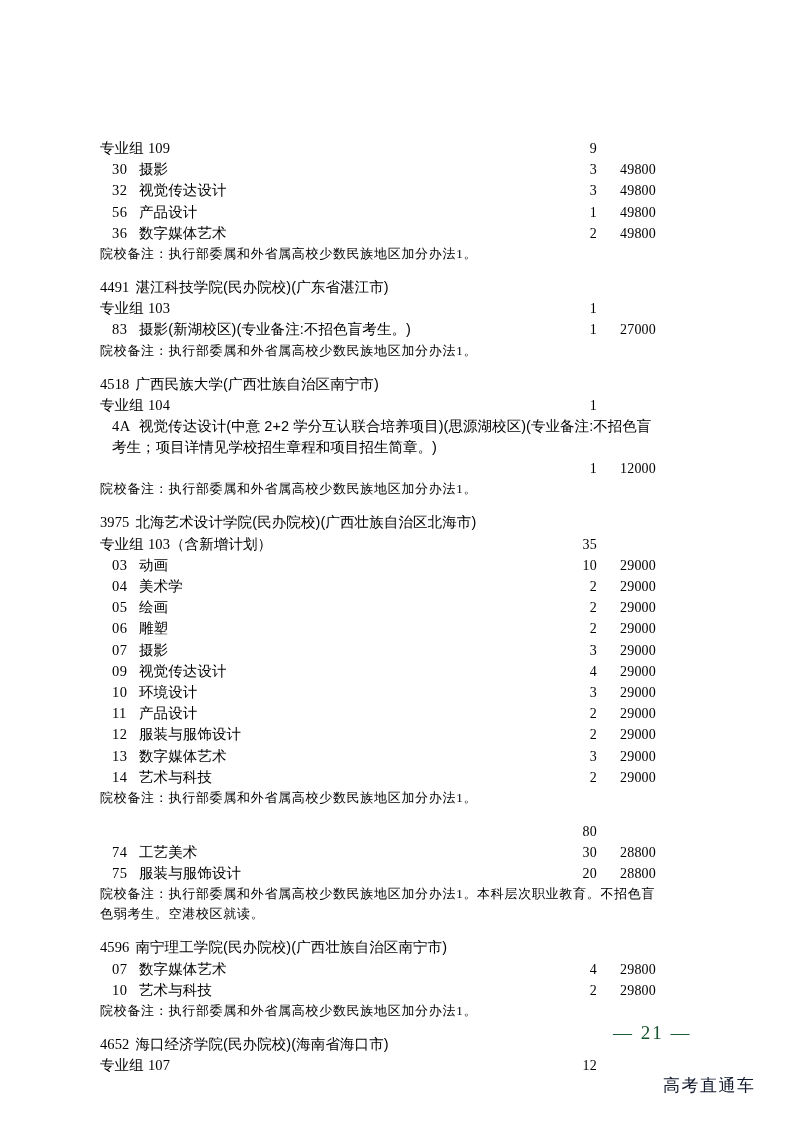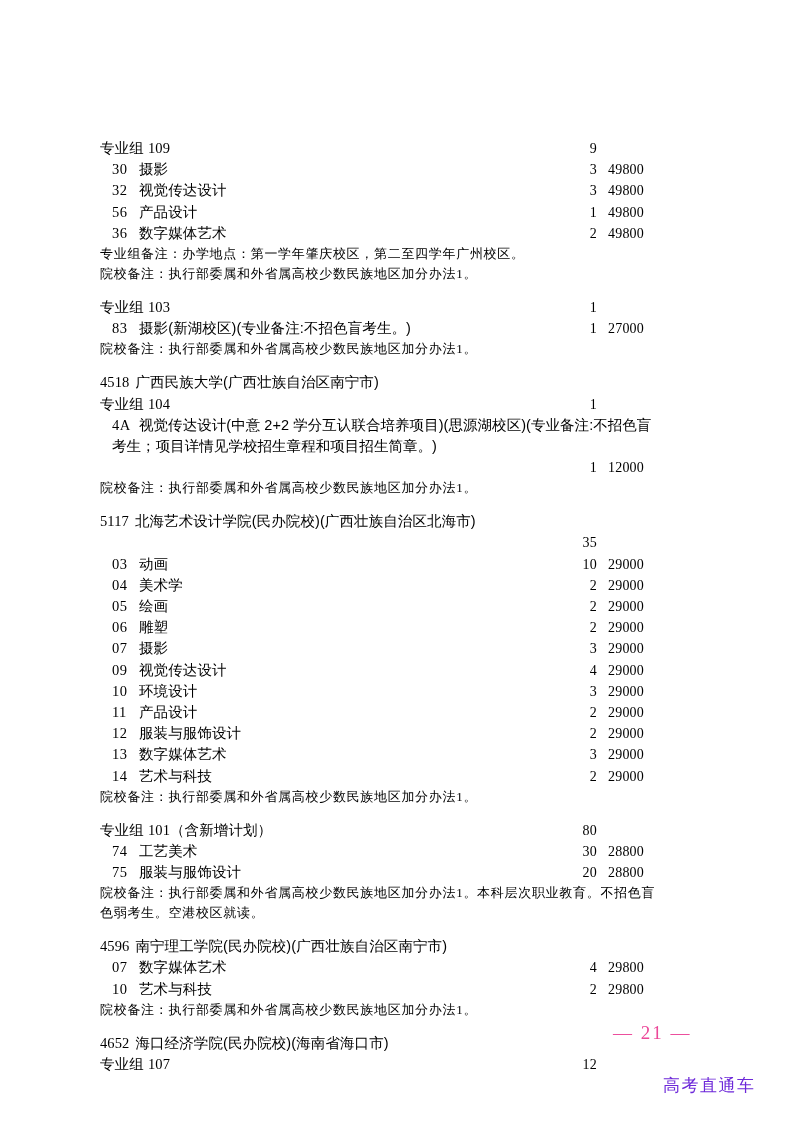--- a/index.html
+++ b/index.html
@@ -30,21 +30,21 @@
   .label { display:inline-block; }
 
   .qty, .fee {
     position:absolute;
     text-align:right;
     font-size:14px;
     font-family:"Liberation Serif", serif;
     letter-spacing:0.2px;
   }
   .qty { right:63px; width:60px; }
-  .fee { right:16px;  width:58px; }
+  .fee { right:4px;  width:58px; }
 
   
   .school {
     font-size:14.5px;
     letter-spacing:0.1px;
   }
   .school .code {
     font-family:"Liberation Serif", serif;
     margin-right:6px;
   }
@@ -97,76 +97,76 @@
   }
   .gap-md { height:13px; }
 
   
   .page-number {
     position:absolute;
     left:613px; top:1022px;
     font-family:"Liberation Serif", serif;
     font-size:19px;
     letter-spacing:2px;
-    color:#ec4899;
+    color:#14532d;
   }
   .watermark {
     position:absolute;
     left:663px; top:1074px;
     font-size:17px;
-    color:#6d28d9;
+    color:#0f172a;
     letter-spacing:1.5px;
   }
 </style>
 </head>
 <body>
 
 <div class="page">
 
   <div class="content" id="content">
       <div class="row group"><span class="label"><span>专业组</span> <span class="gnum">109</span></span><span class="qty">9</span><span class="fee"></span></div>
       <div class="row major"><span class="mcode">30</span><span class="mname">摄影</span><span class="qty">3</span><span class="fee">49800</span></div>
       <div class="row major"><span class="mcode">32</span><span class="mname">视觉传达设计</span><span class="qty">3</span><span class="fee">49800</span></div>
       <div class="row major"><span class="mcode">56</span><span class="mname">产品设计</span><span class="qty">1</span><span class="fee">49800</span></div>
       <div class="row major"><span class="mcode">36</span><span class="mname">数字媒体艺术</span><span class="qty">2</span><span class="fee">49800</span></div>
-      <div class="remark">专业组备注：办学地点：第一学年肇庆校区，第二至四学年广州校区。</div>
       <div class="remark">院校备注：执行部委属和外省属高校少数民族地区加分办法1。</div>
       <div class="gap-md"></div>
+      <div class="row school"><span class="code">4491</span><span class="sname">湛江科技学院(民办院校)(广东省湛江市)</span></div>
       <div class="row group"><span class="label"><span>专业组</span> <span class="gnum">103</span></span><span class="qty">1</span><span class="fee"></span></div>
       <div class="row major"><span class="mcode">83</span><span class="mname">摄影(新湖校区)(专业备注:不招色盲考生。)</span><span class="qty">1</span><span class="fee">27000</span></div>
       <div class="remark">院校备注：执行部委属和外省属高校少数民族地区加分办法1。</div>
       <div class="gap-md"></div>
       <div class="row school"><span class="code">4518</span><span class="sname">广西民族大学(广西壮族自治区南宁市)</span></div>
       <div class="row group"><span class="label"><span>专业组</span> <span class="gnum">104</span></span><span class="qty">1</span><span class="fee"></span></div>
       <div class="major-wrap">
         <span class="mcode">4A</span>
         <span class="mname">视觉传达设计(中意 2+2 学分互认联合培养项目)(思源湖校区)(专业备注:不招色盲考生；项目详情见学校招生章程和项目招生简章。)</span>
       </div>
       <div class="row">
         <span class="qty">1</span>
         <span class="fee">12000</span>
       </div>
       <div class="remark">院校备注：执行部委属和外省属高校少数民族地区加分办法1。</div>
       <div class="gap-md"></div>
-      <div class="row school"><span class="code">5117</span><span class="sname">北海艺术设计学院(民办院校)(广西壮族自治区北海市)</span></div>
-      <div class="row group"><span class="qty">35</span><span class="fee"></span></div>
+      <div class="row school"><span class="code">3975</span><span class="sname">北海艺术设计学院(民办院校)(广西壮族自治区北海市)</span></div>
+      <div class="row group"><span class="label"><span>专业组</span> <span class="gnum">103</span><span>（含新增计划）</span></span><span class="qty">35</span><span class="fee"></span></div>
       <div class="row major"><span class="mcode">03</span><span class="mname">动画</span><span class="qty">10</span><span class="fee">29000</span></div>
       <div class="row major"><span class="mcode">04</span><span class="mname">美术学</span><span class="qty">2</span><span class="fee">29000</span></div>
       <div class="row major"><span class="mcode">05</span><span class="mname">绘画</span><span class="qty">2</span><span class="fee">29000</span></div>
       <div class="row major"><span class="mcode">06</span><span class="mname">雕塑</span><span class="qty">2</span><span class="fee">29000</span></div>
       <div class="row major"><span class="mcode">07</span><span class="mname">摄影</span><span class="qty">3</span><span class="fee">29000</span></div>
       <div class="row major"><span class="mcode">09</span><span class="mname">视觉传达设计</span><span class="qty">4</span><span class="fee">29000</span></div>
       <div class="row major"><span class="mcode">10</span><span class="mname">环境设计</span><span class="qty">3</span><span class="fee">29000</span></div>
       <div class="row major"><span class="mcode">11</span><span class="mname">产品设计</span><span class="qty">2</span><span class="fee">29000</span></div>
       <div class="row major"><span class="mcode">12</span><span class="mname">服装与服饰设计</span><span class="qty">2</span><span class="fee">29000</span></div>
       <div class="row major"><span class="mcode">13</span><span class="mname">数字媒体艺术</span><span class="qty">3</span><span class="fee">29000</span></div>
       <div class="row major"><span class="mcode">14</span><span class="mname">艺术与科技</span><span class="qty">2</span><span class="fee">29000</span></div>
       <div class="remark">院校备注：执行部委属和外省属高校少数民族地区加分办法1。</div>
       <div class="gap-md"></div>
-      <div class="row group"><span class="label"><span>专业组</span> <span class="gnum">101</span><span>（含新增计划）</span></span><span class="qty">80</span><span class="fee"></span></div>
+      <div class="row group"><span class="qty">80</span><span class="fee"></span></div>
       <div class="row major"><span class="mcode">74</span><span class="mname">工艺美术</span><span class="qty">30</span><span class="fee">28800</span></div>
       <div class="row major"><span class="mcode">75</span><span class="mname">服装与服饰设计</span><span class="qty">20</span><span class="fee">28800</span></div>
       <div class="remark">院校备注：执行部委属和外省属高校少数民族地区加分办法1。本科层次职业教育。不招色盲色弱考生。空港校区就读。</div>
       <div class="gap-md"></div>
       <div class="row school"><span class="code">4596</span><span class="sname">南宁理工学院(民办院校)(广西壮族自治区南宁市)</span></div>
       <div class="row major"><span class="mcode">07</span><span class="mname">数字媒体艺术</span><span class="qty">4</span><span class="fee">29800</span></div>
       <div class="row major"><span class="mcode">10</span><span class="mname">艺术与科技</span><span class="qty">2</span><span class="fee">29800</span></div>
       <div class="remark">院校备注：执行部委属和外省属高校少数民族地区加分办法1。</div>
       <div class="gap-md"></div>
       <div class="row school"><span class="code">4652</span><span class="sname">海口经济学院(民办院校)(海南省海口市)</span></div>

